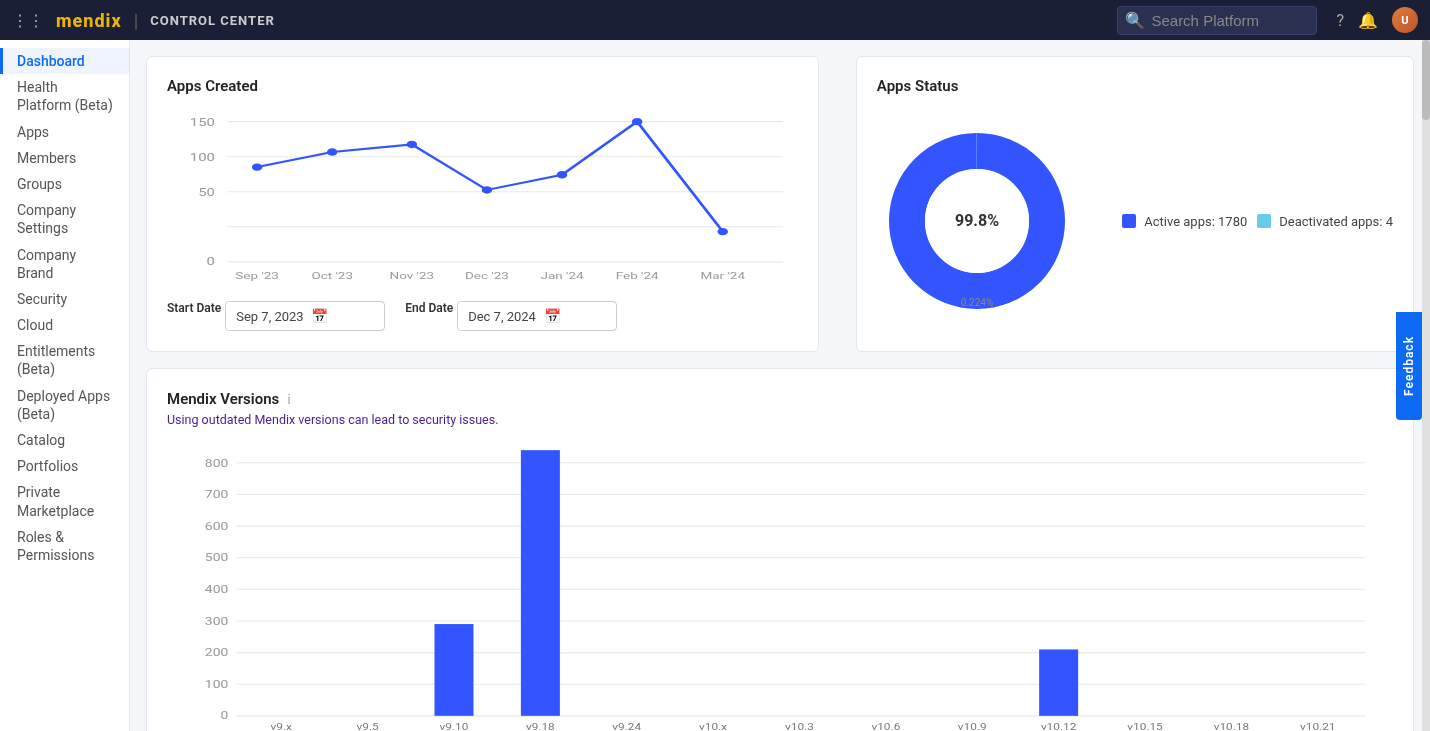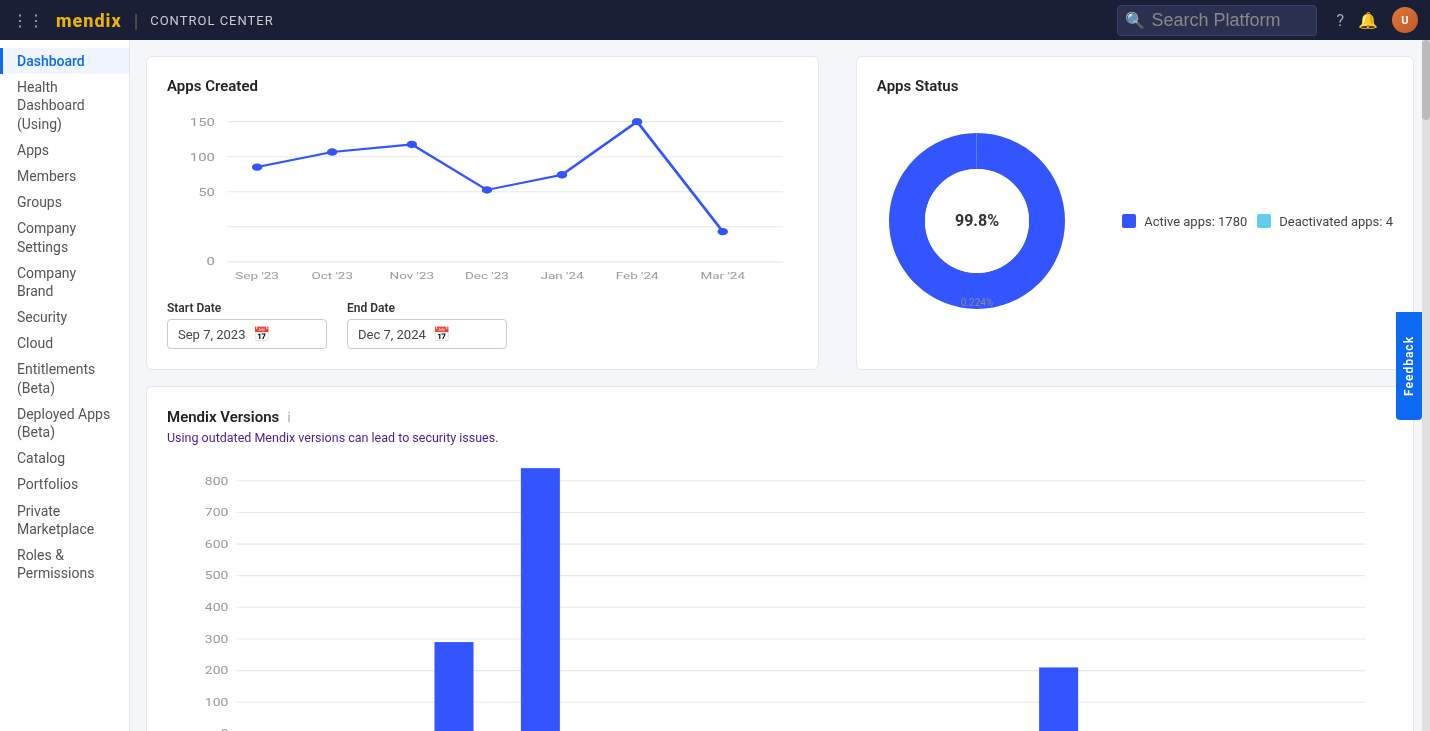--- a/index.html
+++ b/index.html
@@ -25,38 +25,38 @@
     .topnav-logo {
       display: flex;
       align-items: center;
       gap: 8px;
       color: white;
       font-weight: bold;
       font-size: 15px;
     }
     .topnav-logo-text { color: #eab308; font-size: 18px; font-weight: 800; letter-spacing: 1px; }
     .topnav-divider { color: #555; font-size: 18px; margin: 0 4px; }
-    .topnav-app-name { color: #ccc; font-size: 13px; font-weight: 400; letter-spacing: 1px; text-transform: uppercase; }
+    .topnav-app-name { color: #ccc; font-size: 13px; font-weight: 700; letter-spacing: 1px; text-transform: uppercase; }
     .topnav-spacer { flex: 1; }
     .topnav-search {
       display: flex;
       align-items: center;
       background: #2a3050;
       border: 1px solid #3a4070;
       border-radius: 4px;
       padding: 4px 8px;
       gap: 6px;
       width: 200px;
     }
     .topnav-search input {
       background: transparent;
       border: none;
       outline: none;
       color: #ccc;
-      font-size: 18px;
+      font-size: 15px;
       width: 100%;
     }
     .topnav-search input::placeholder { color: #888; }
     .topnav-icons { display: flex; align-items: center; gap: 14px; color: #aaa; font-size: 16px; margin-left: 8px; }
     .topnav-avatar {
       width: 26px; height: 26px;
       border-radius: 50%;
       background: linear-gradient(135deg, #e07b39, #c0552a);
       display: flex; align-items: center; justify-content: center;
       color: white; font-size: 11px; font-weight: bold;
@@ -142,21 +142,21 @@
       width: 100%;
       height: 100%;
     }
 
     
     .date-row {
       display: flex;
       gap: 20px;
       margin-top: 8px;
     }
-    .date-group { display: flex; flex-direction: column; gap: 4px; }
+    .date-group { display: flex; flex-direction: row; gap: 4px; }
     .date-label { font-size: 12px; font-weight: 600; color: #333; }
     .date-input {
       display: flex;
       align-items: center;
       border: 1px solid #ccc;
       border-radius: 4px;
       padding: 6px 10px;
       gap: 8px;
       font-size: 13px;
       color: #444;
@@ -271,21 +271,21 @@
     <span style="cursor:pointer;">?</span>
     <span style="cursor:pointer;">🔔</span>
     <div class="topnav-avatar">U</div>
   </div>
 </nav>
 
 <div class="layout">
 
   <aside class="sidebar">
   <div class="sidebar-item active">Dashboard</div>
-      <div class="sidebar-item">Health Dashboard (Using)</div>
+      <div class="sidebar-item">Health Platform (Beta)</div>
       <div class="sidebar-item">Apps</div>
       <div class="sidebar-item">Members</div>
       <div class="sidebar-item">Groups</div>
       <div class="sidebar-item">Company Settings</div>
       <div class="sidebar-item">Company Brand</div>
       <div class="sidebar-item">Security</div>
       <div class="sidebar-item">Cloud</div>
       <div class="sidebar-item">Entitlements (Beta)</div>
       <div class="sidebar-item">Deployed Apps (Beta)</div>
       <div class="sidebar-item">Catalog</div>

